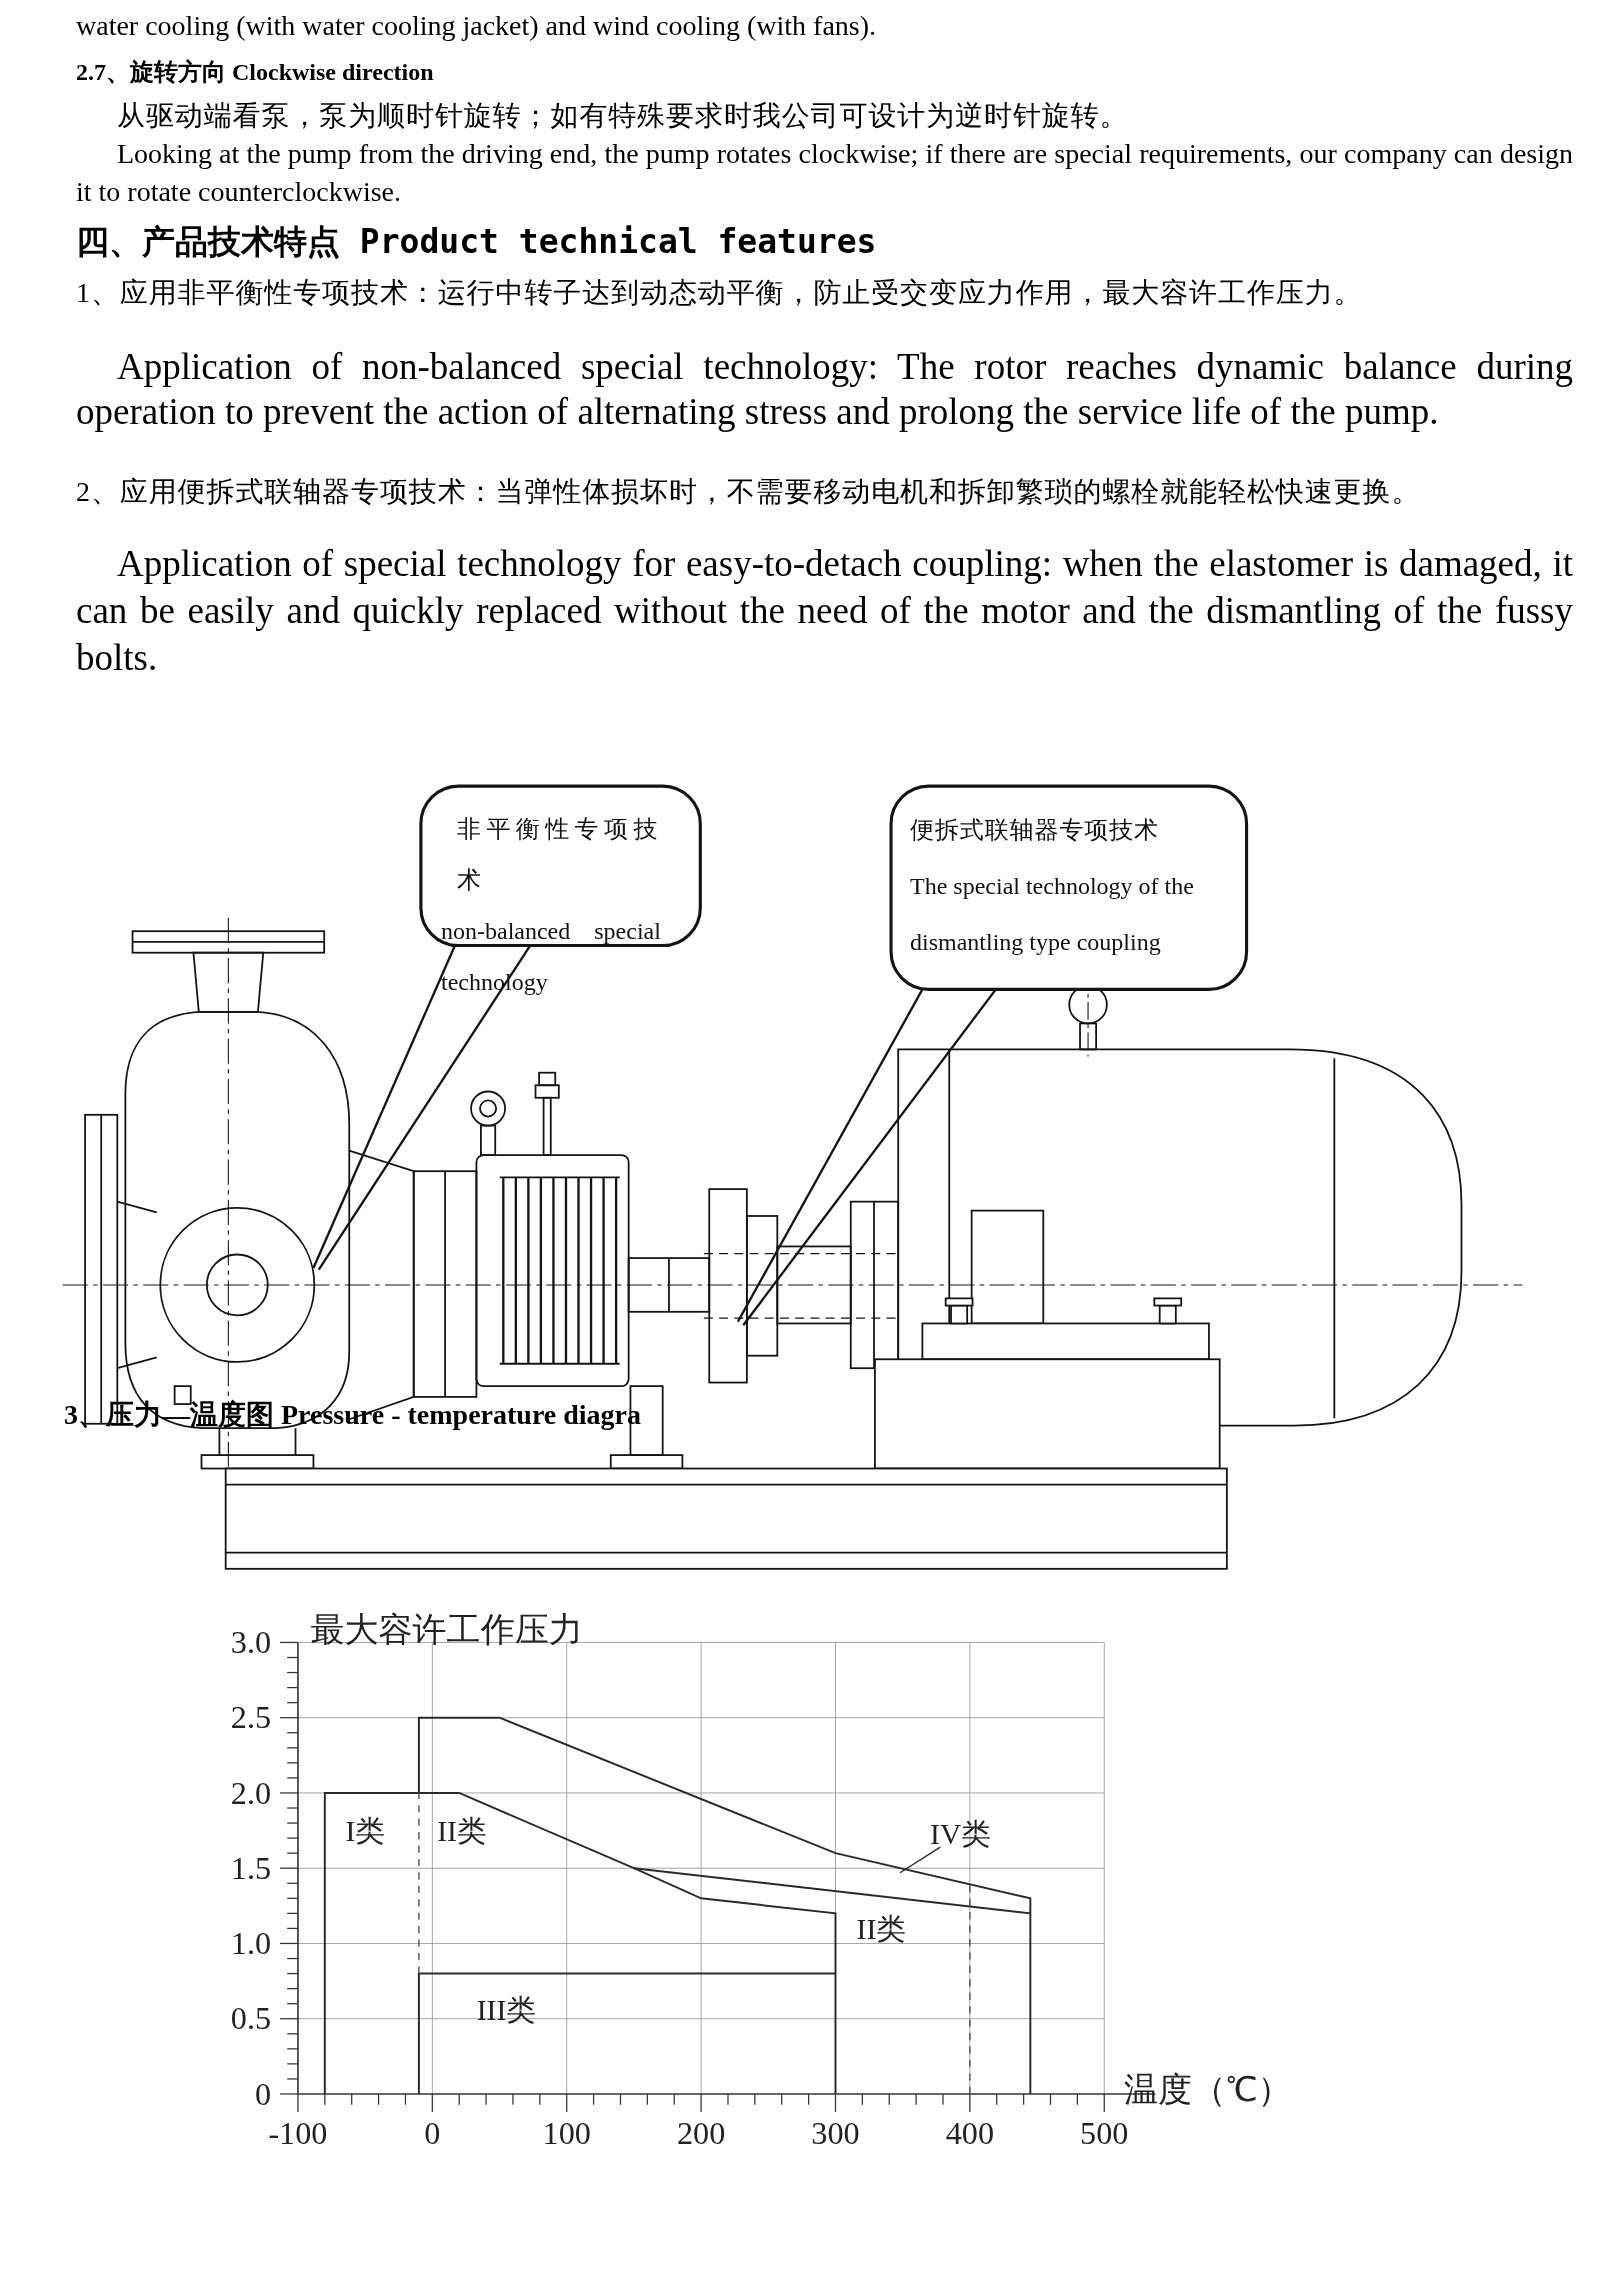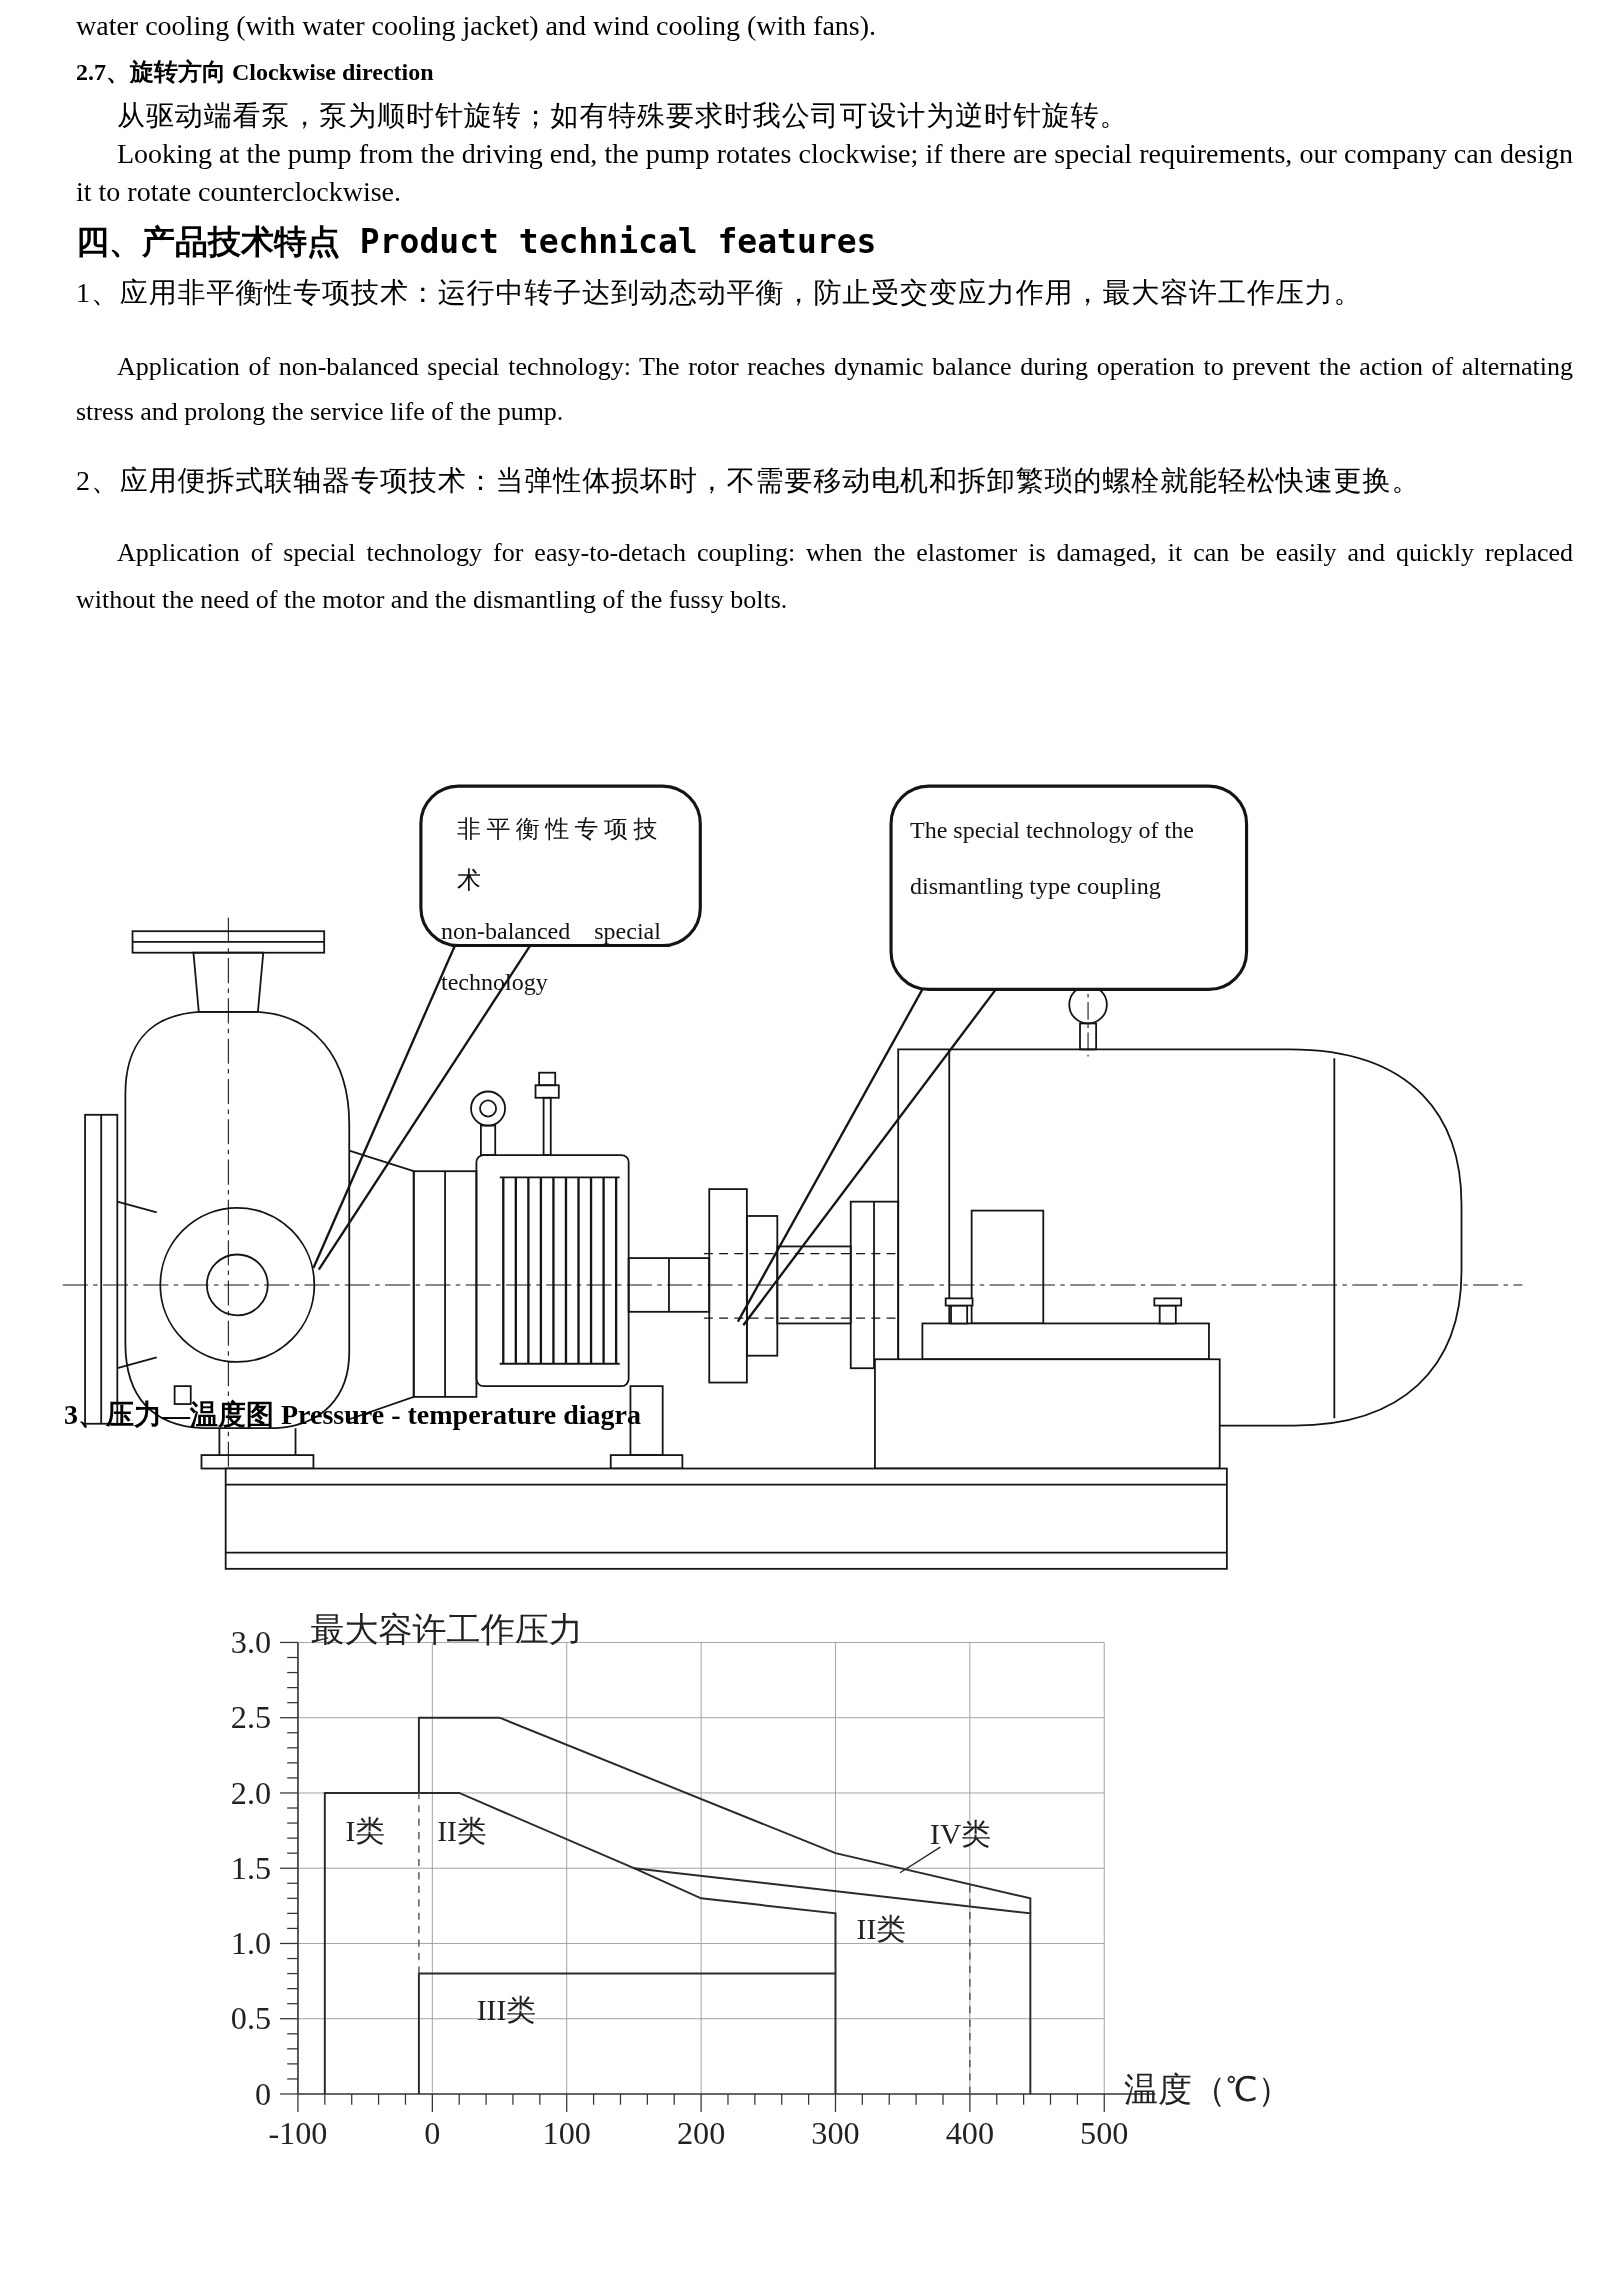--- a/index.html
+++ b/index.html
@@ -9,21 +9,21 @@
   }
   .text-col{position:absolute;left:76px;top:7.2px;width:1497px;}
   .para{font-size:28px;line-height:38px;margin:0;}
   .jus{text-align:justify;}
   .ind{text-indent:41px;}
   .b{font-weight:normal;}
   .h27{font-size:24px;font-weight:bold;margin:9px 0 7.2px 0;line-height:36px;}
   .h4{font-size:33px;font-weight:600;margin:9px 0 5.4px 0;line-height:43px;
       font-family:"DejaVu Sans Mono",monospace;}
   .item-cn{font-size:28px;line-height:47px;margin-top:5.4px;}
-  .item-en{font-size:26px;line-height:45px;margin-top:10.7px;}
+  .item-en{font-size:37px;line-height:45px;margin-top:10.7px;}
   .cjk{letter-spacing:0.9px;}
   .chart-heading{position:absolute;left:64px;top:1396px;font-size:28px;font-weight:bold;}
   .callout-text{position:absolute;font-size:24px;color:#111;}
   .c1{left:441px;top:804px;width:244px;line-height:51px;}
   .c2{left:910px;top:802px;width:326px;line-height:56px;}
   .c1 .l1{letter-spacing:5.4px;margin-left:16px;}
   .c2 .l1{letter-spacing:0.9px;}
   .prews{white-space:pre;}
   svg{position:absolute;}
   #diagram-svg{left:0;top:770px;}
@@ -166,20 +166,21 @@
     </g>
   </g>
 </svg>
 
 <div class="callout-text c1">
   <div class="l1">非平衡性专项技术</div>
   <div class="prews">non-balanced    special</div>
   <div>technology</div>
 </div>
 <div class="callout-text c2">
+  <div class="l1">便拆式联轴器专项技术</div>
   <div>The special technology of the</div>
   <div>dismantling type coupling</div>
 </div>
 
 <div class="chart-heading">3、压力—温度图  Pressure - temperature diagra</div>
 
 <svg id="chart-svg" width="1308" height="560" viewBox="0 0 1460 625">
     <line x1="333" y1="44" x2="333" y2="548" stroke="#9a9a9a" stroke-width="1"></line>
     <line x1="483" y1="44" x2="483" y2="548" stroke="#9a9a9a" stroke-width="1"></line>
     <line x1="633" y1="44" x2="633" y2="548" stroke="#9a9a9a" stroke-width="1"></line>

